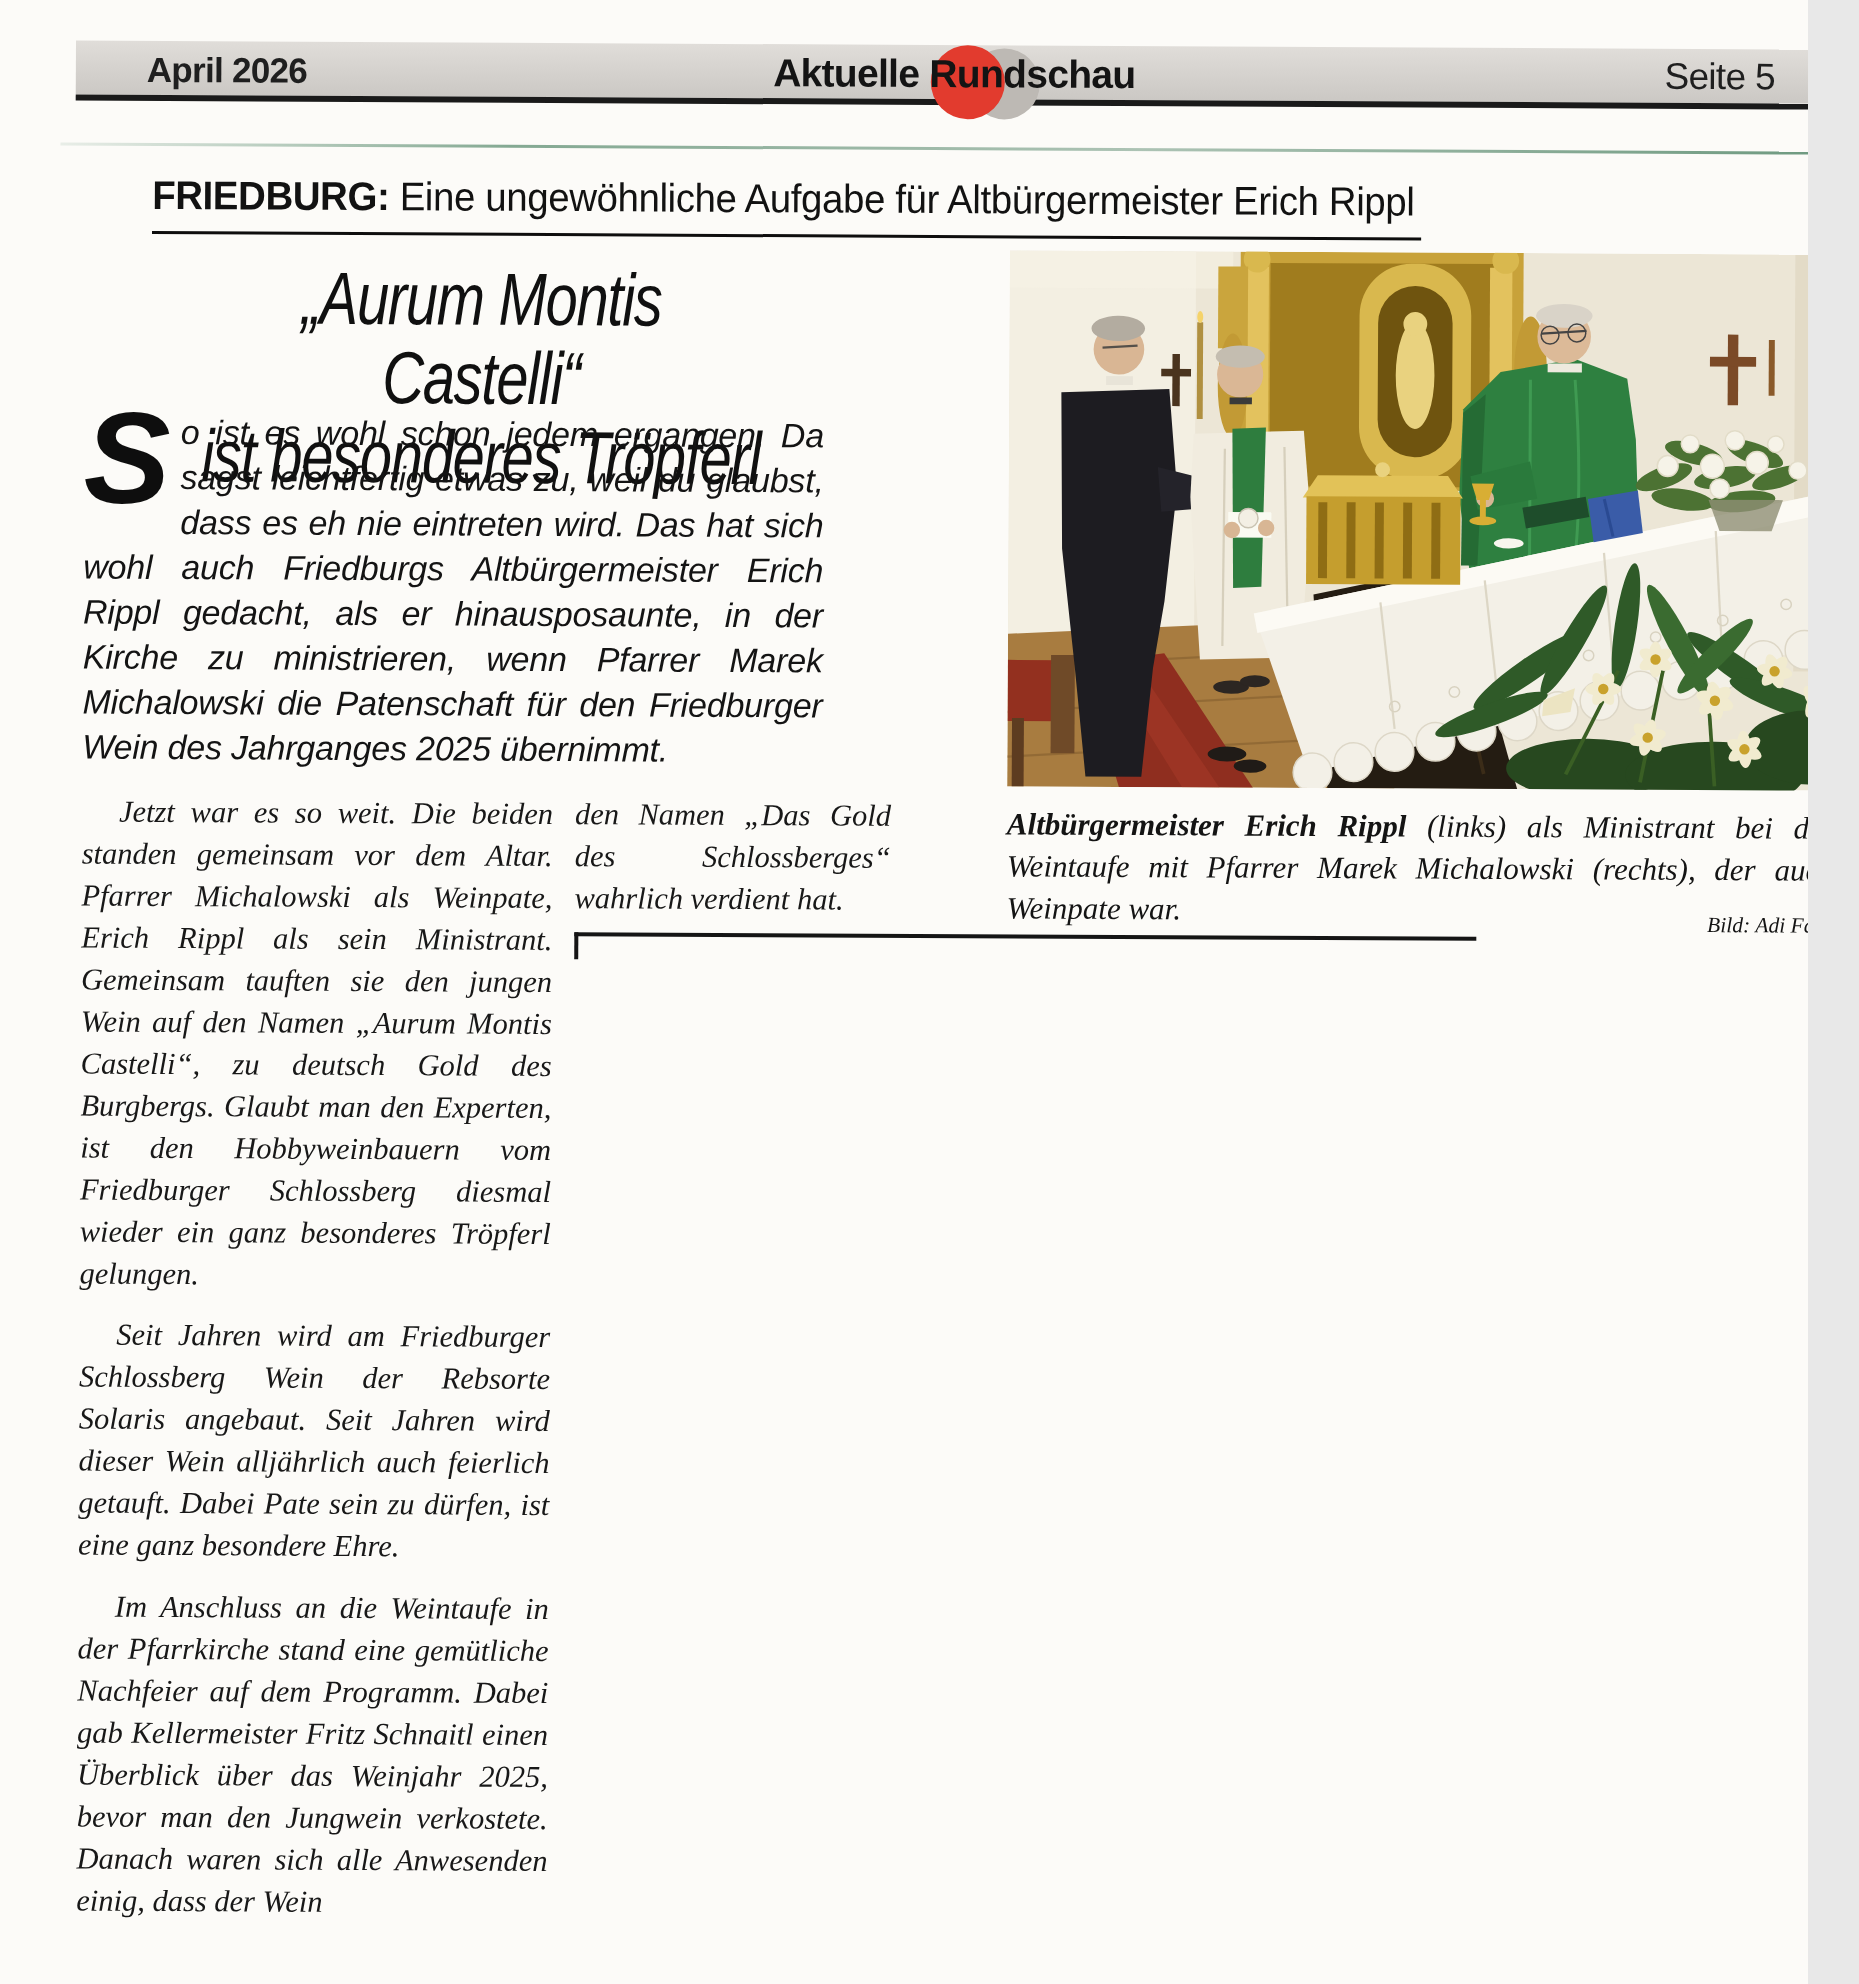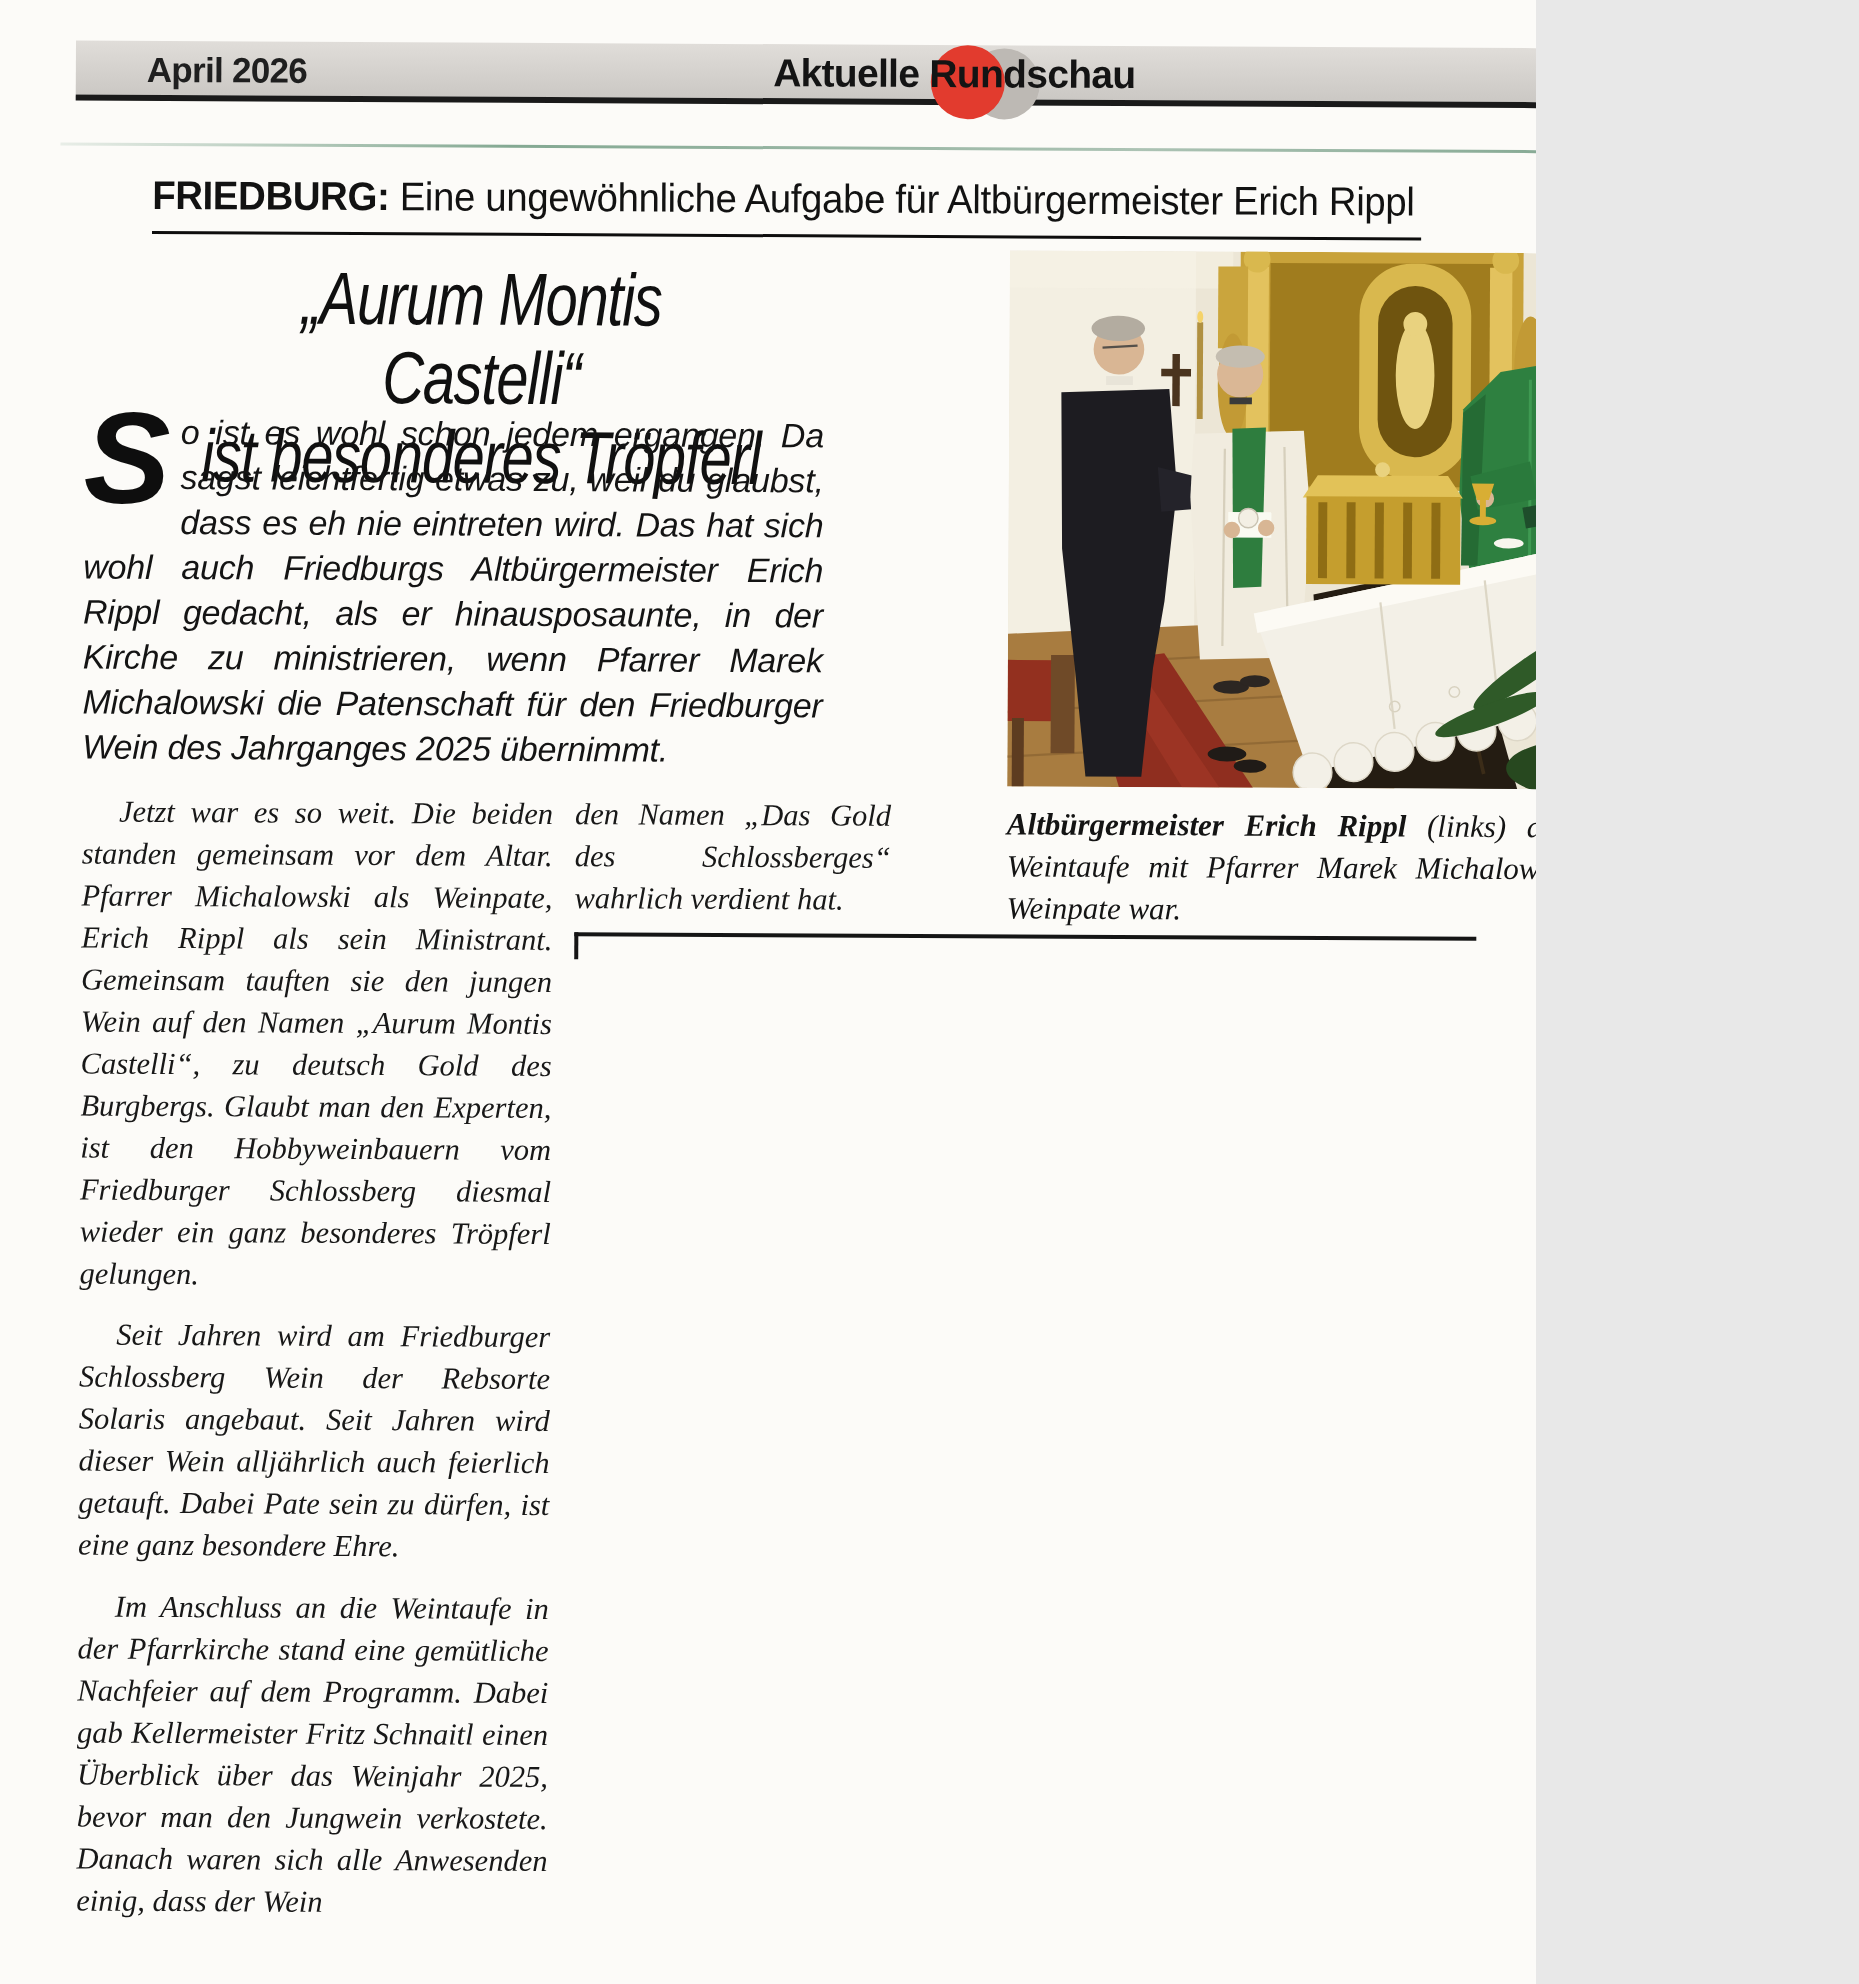--- a/index.html
+++ b/index.html
@@ -1,16 +1,16 @@
 <!DOCTYPE html>
 <html lang="de" style="font-size:12px"><head>
 <meta charset="utf-8">
 <style>
   html,body{margin:0;padding:0;background:#e8e8e8;}
-  #page{position:relative;width:1536px;height:1985px;background:#fcfbf8;overflow:hidden;
+  #page{position:relative;width:1808px;height:1985px;background:#fcfbf8;overflow:hidden;
         font-family:"Liberation Sans",sans-serif;}
   .sheet{position:absolute;inset:0;transform:rotate(0.3deg);transform-origin:930px 45px;}
 
   
   .masthead{position:absolute;left:76px;top:45px;width:1757px;height:54px;
             background:linear-gradient(180deg,#e0ddd9,#cbc8c4);
             border-bottom:6px solid #1a1a1a;}
   .mh-date{position:absolute;left:71px;top:9px;font-weight:700;font-size:35px;color:#1f1f1f;letter-spacing:-0.7px;}
   .mh-center{position:absolute;left:0;right:0;top:6.7px;text-align:center;
              font-weight:700;font-size:39px;color:#141414;letter-spacing:-0.7px;z-index:2;}

